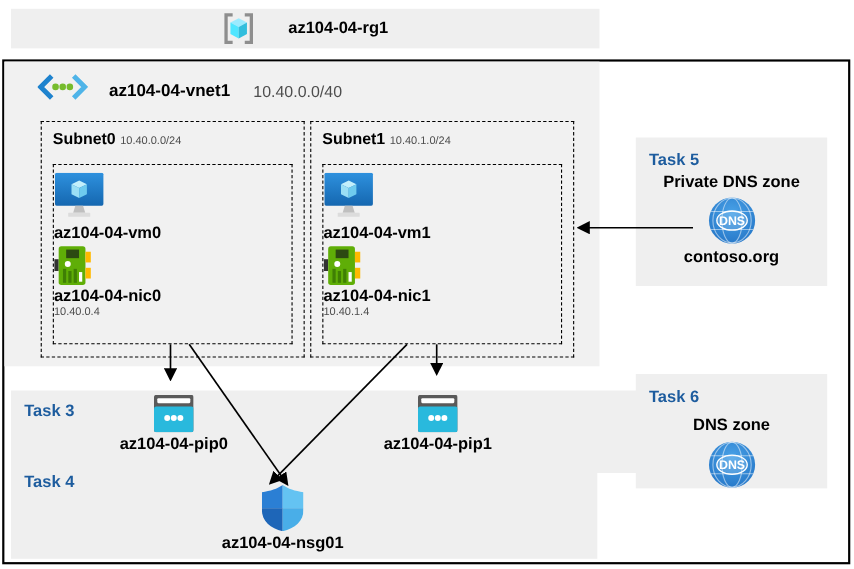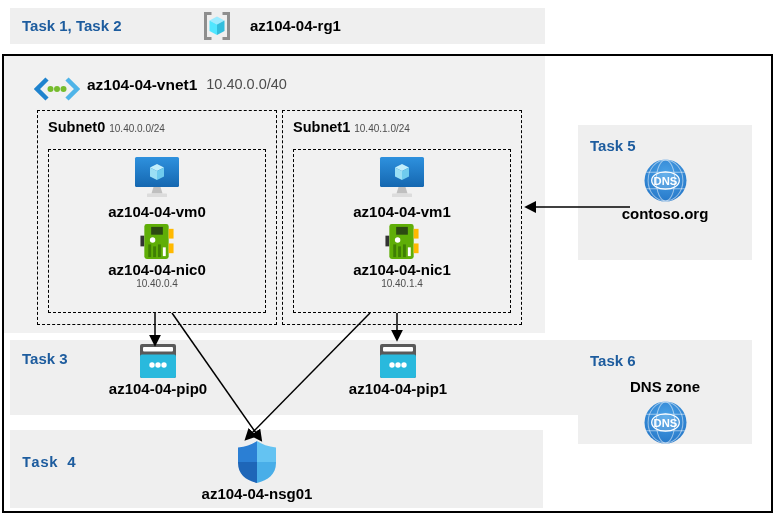--- a/index.html
+++ b/index.html
@@ -9,51 +9,51 @@
   .abs { position:absolute; }
   .panel { background:#EFEFEF; }
   .task-label { color:#1D5C9E; font-weight:700; font-size:15px; }
   .name { color:#000; font-weight:700; font-size:15px; }
   .sub  { color:#4D4D4D; font-weight:400; font-size:10px; }
 
   
   #top-band { left:10px; top:8px; width:535px; height:36px; }
   #top-band .task-label { position:absolute; left:12px; top:9px; }
   #rg-icon { position:absolute; left:190px; top:2px; }
-  #rg-name { position:absolute; left:240px; top:9px; }
+  #rg-name { position:absolute; left:252px; top:9px; }
 
   
   #outer-box { left:2px; top:54px; width:771px; height:459px; border:2px solid #000; background:transparent; }
 
   
   #vnet-bg { left:4px; top:56px; width:541px; height:277px; background:#F1F1F1; }
-  #vnet-row { left:34px; top:76px; display:flex; align-items:flex-start; gap:7px; }
+  #vnet-row { left:34px; top:66px; display:flex; align-items:flex-end; gap:19px; }
   #vnet-row .cidr { margin-left:2px; font-size:14.5px; }
 
   .subnet-box { top:110px; width:240px; height:215px; border:1.5px dashed #000; }
   #subnet0-box { left:37px; } #subnet1-box { left:282px; }
   .subnet-title { position:absolute; left:10px; top:8px; white-space:nowrap; font-size:14.5px; }
   .subnet-title .name { font-size:14.5px; }
   .inner-box { position:absolute; left:10px; top:38px; width:218px; height:164px; border:1.5px dashed #000;
-               display:flex; flex-direction:column; align-items:center; padding-top:7px; }
+               display:flex; flex-direction:column; align-items:flex-start; padding-top:7px; }
   .inner-box .vm-label { margin-top:5px; }
   .inner-box .nic-icon { margin-top:3px; }
   .inner-box .nic-label { margin-top:1px; }
   .inner-box .ip { margin-top:0px; }
 
   
-  #task3-band { left:10px; top:340px; width:634px; height:75px; }
+  #task3-band { left:10px; top:355px; width:634px; height:75px; }
   #task3-band .task-label { position:absolute; left:12px; top:10px; }
   .pip-group { position:absolute; top:4px; width:110px; display:flex; flex-direction:column; align-items:center; }
   #pip0-group { left:93px; } #pip1-group { left:333px; }
   .pip-group .name { margin-top:2px; white-space:nowrap; }
 
   
   #task4-band { left:10px; top:430px; width:533px; height:78px; }
-  #task4-band .task-label { position:absolute; left:12px; top:25px;font-family:Liberation Mono, monospace; }
+  #task4-band .task-label { position:absolute; left:12px; top:0; }
   #nsg-group { position:absolute; left:182px; top:11px; width:130px; display:flex; flex-direction:column; align-items:center; }
   #nsg-group .name { margin-top:2px; white-space:nowrap; }
 
   
   .right-panel { left:578px; width:174px; display:flex; flex-direction:column; align-items:center; }
   #task5-box { top:125px; height:135px; }
   #task6-box { top:340px; height:104px; }
   .right-panel .task-label { align-self:flex-start; margin:12px 0 0 12px; }
   .right-panel .panel-title { margin-top:3px; }
   #task5-box .dns-icon { margin-top:5px; }
@@ -63,21 +63,20 @@
 
   #arrows { left:0; top:0; pointer-events:none; }
   svg { display:block; }
 </style>
 </head>
 <body>
 
 <div id="canvas">
 
   <div class="abs panel" id="top-band">
-    <span class="task-label">Task 1, Task 2</span>
     <span id="rg-icon">
       <svg width="34" height="32" viewBox="0 0 32 32">
         <path d="M10.5 3.5 H4.5 V28.5 H10.5" fill="none" stroke="#8E8E8E" stroke-width="3"></path>
         <path d="M21.5 3.5 H27.5 V28.5 H21.5" fill="none" stroke="#8E8E8E" stroke-width="3"></path>
         <polygon points="16,6.5 23.5,10.5 16,14.5 8.5,10.5" fill="#9CEBFF"></polygon>
         <polygon points="8.5,10.5 16,14.5 16,25 8.5,21" fill="#50E6FF"></polygon>
         <polygon points="23.5,10.5 16,14.5 16,25 23.5,21" fill="#32BEDD"></polygon>
       </svg>
     </span>
     <span id="rg-name" class="name">az104-04-rg1</span>
@@ -226,20 +225,21 @@
             <rect x="19" y="21" width="19" height="21" fill="#49AEE8"></rect>
           </g>
         </svg>
       </span>
       <span class="name">az104-04-nsg01</span>
     </div>
   </div>
 
   <div class="abs panel right-panel" id="task5-box">
     <span class="task-label">Task 5</span>
+    <span class="name panel-title">Private DNS zone</span>
     <span class="dns-icon">
       <svg width="43" height="43" viewBox="0 0 42 42">
         <defs>
             <radialGradient id="dnsg" cx="0.5" cy="0.35" r="0.8">
           <stop offset="0" stop-color="#4AA3E8"></stop>
               <stop offset="1" stop-color="#1F6FC2"></stop>
             </radialGradient>
           </defs>
         <circle cx="21" cy="21" r="20.5" fill="url(#dnsg)"></circle>
         <g fill="none" stroke="#FFFFFF" stroke-opacity="0.5" stroke-width="1">

